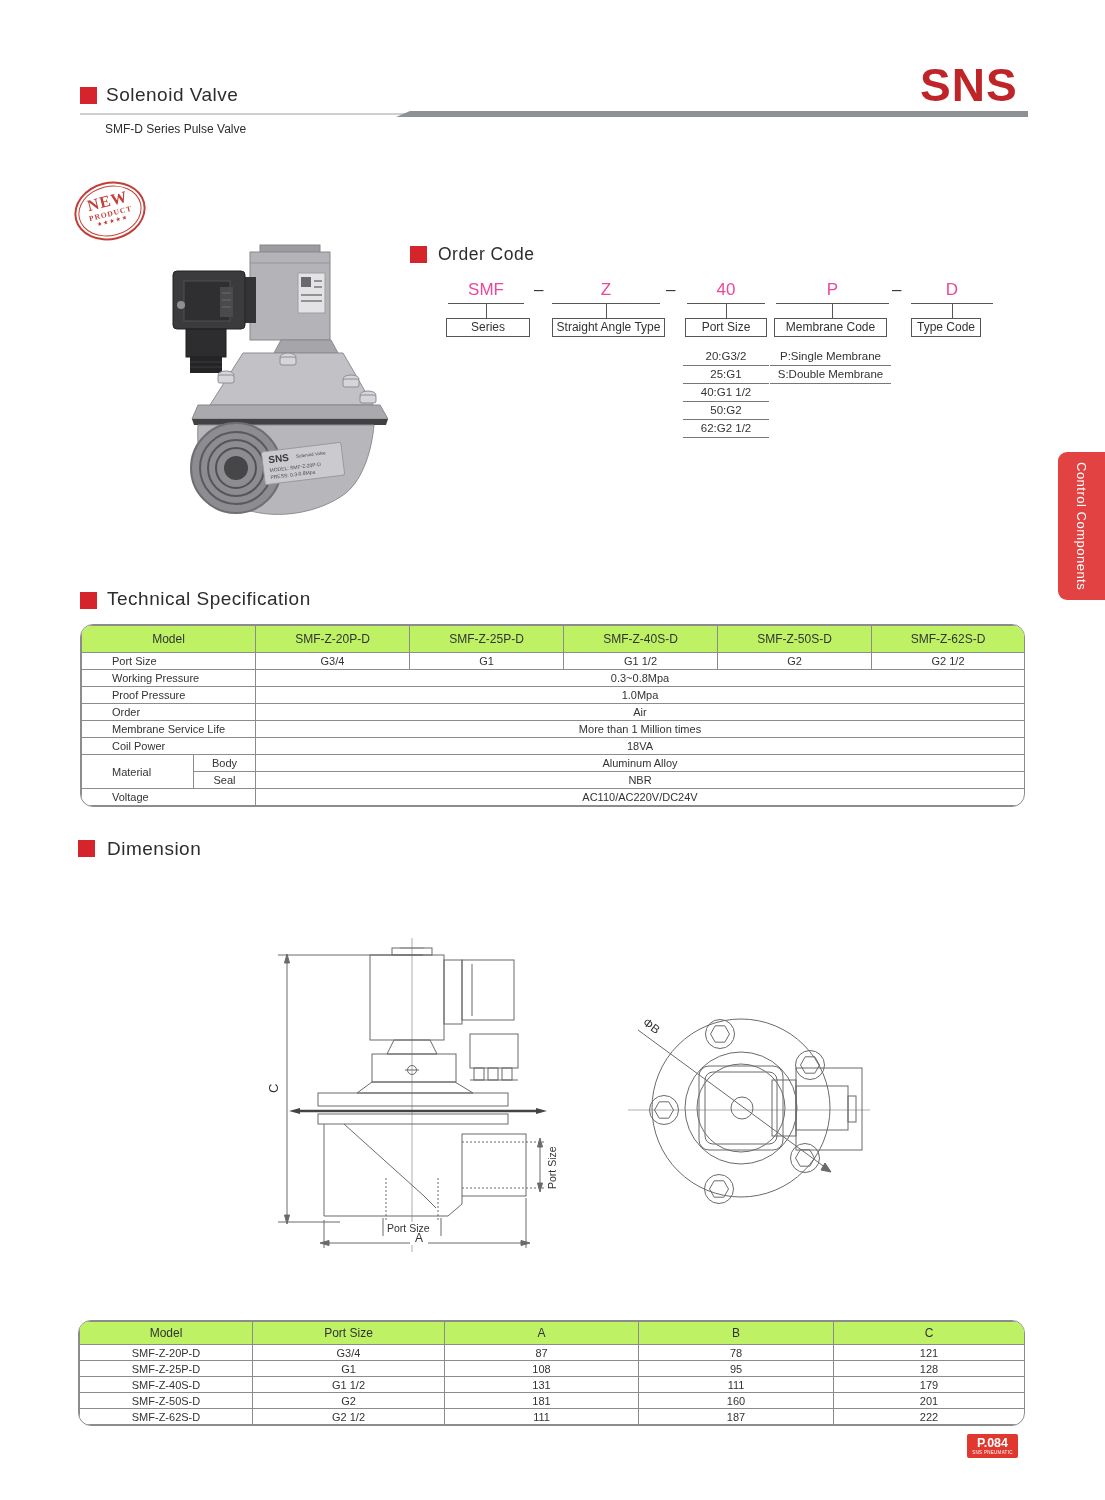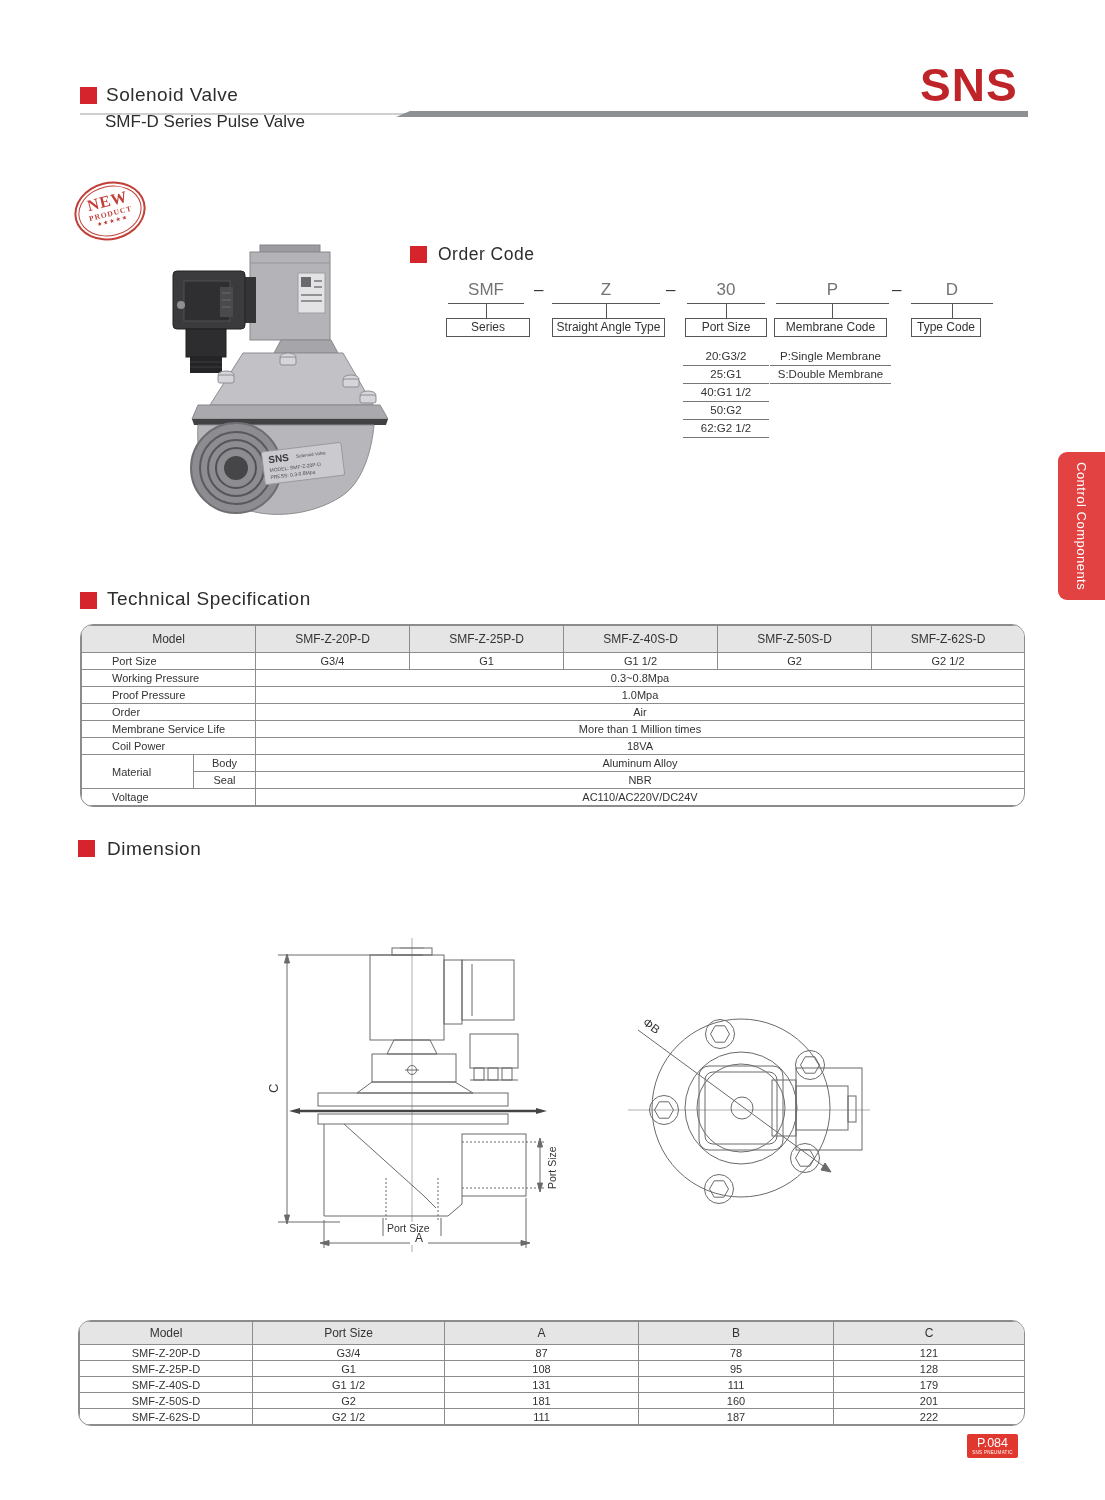--- a/index.html
+++ b/index.html
@@ -6,55 +6,55 @@
   #page{position:relative;width:1105px;height:1500px;background:#ffffff;
         font-family:"Liberation Sans",sans-serif;color:#333;overflow:hidden;margin:0 auto;}
   .abs{position:absolute;}
   .sq{position:absolute;width:17px;height:17px;background:#d5242c;}
   .h1{position:absolute;font-size:19px;color:#2d2d2d;letter-spacing:.5px;white-space:nowrap;}
   
   #brand{position:absolute;left:920px;top:58px;font-size:46px;font-weight:bold;color:#bf2429;letter-spacing:1px;}
   #rule-thin{position:absolute;left:80px;top:113px;width:948px;height:2px;background:#cfcfcf;}
   #rule-thick{position:absolute;left:396px;top:111px;width:632px;height:6px;background:#8e9194;
               clip-path:polygon(14px 0,100% 0,100% 100%,0 100%);}
-  #subtitle{position:absolute;left:105px;top:112px;font-size:17px;color:#2d2d2d;}
+  #subtitle{position:absolute;left:105px;top:122px;font-size:12px;color:#2d2d2d;}
   
   #stamp{position:absolute;left:74px;top:182px;width:72px;height:58px;transform:rotate(-14deg);
          border:2px solid #c23f38;border-radius:50%;color:#c23f38;text-align:center;box-sizing:border-box;}
   #stamp .inner{position:absolute;inset:2px;border:1px solid #c23f38;border-radius:50%;}
   #stamp .new{margin-top:9px;font-family:"Liberation Serif",serif;font-weight:bold;font-size:16px;letter-spacing:1px;line-height:16px;}
   #stamp .prod{font-family:"Liberation Serif",serif;font-weight:bold;font-size:7.5px;letter-spacing:1px;line-height:9px;}
   #stamp .stars{font-size:6px;letter-spacing:1px;line-height:7px;}
   
-  .oc-code{position:absolute;top:280px;font-size:17px;color:#737373;text-align:center;}
+  .oc-code{position:absolute;top:280px;font-size:17px;color:#ec4899;text-align:center;}
   .oc-dash{position:absolute;top:280px;font-size:17px;color:#333;}
   .oc-line{position:absolute;top:303px;height:1px;background:#555;}
   .oc-tick{position:absolute;top:304px;width:1px;height:14px;background:#555;}
   .oc-box{position:absolute;top:318px;height:19px;border:1px solid #555;box-sizing:border-box;
           font-size:12px;line-height:16px;text-align:center;color:#333;background:#fff;}
   .oc-opt{position:absolute;height:18px;line-height:16px;font-size:11.5px;text-align:center;
           border-bottom:1px solid #777;color:#333;box-sizing:border-box;}
   
   #side-tab{position:absolute;left:1058px;top:452px;width:47px;height:148px;background:#e24242;
             border-radius:9px 0 0 9px;color:#fff;display:flex;align-items:center;justify-content:center;}
   #side-tab span{writing-mode:vertical-rl;font-size:13px;letter-spacing:.5px;white-space:nowrap;}
   
   .tblwrap{position:absolute;border:1px solid #8c8c8c;border-radius:13px;overflow:hidden;background:#fff;}
   table{border-collapse:collapse;width:100%;table-layout:fixed;}
   th,td{border:1px solid #8c8c8c;font-weight:normal;font-size:11px;color:#333;text-align:center;
         padding:0;overflow:hidden;white-space:nowrap;}
-  th{background:#e5e5e5;height:26px;font-size:12px;}
+  th{background:#bef264;height:26px;font-size:12px;}
   td{height:16px;}
   td.lbl{text-align:left;padding-left:30px;}
   #dimtbl td{height:15px;}
   #dimtbl th{height:22px;}
   
   #pagebox{position:absolute;left:967px;top:1434px;width:51px;height:24px;background:#e0372e;border-radius:2px;
            color:#fff;text-align:center;}
-  #pagebox .pg{font-size:12.5px;font-weight:normal;line-height:14px;margin-top:2px;}
+  #pagebox .pg{font-size:12.5px;font-weight:bold;line-height:14px;margin-top:2px;}
   #pagebox .pb{font-size:4.5px;line-height:5px;letter-spacing:.3px;}
   svg text{font-family:"Liberation Sans",sans-serif;}
 </style>
 </head>
 <body>
 
 <div id="page">
 
   <div class="sq" style="left:80px;top:87px"></div>
   <div class="h1" style="left:106px;top:84px">Solenoid Valve</div>
@@ -127,21 +127,21 @@
       <text x="121" y="225" font-size="5" fill="#4a4a4e">MODEL: SMF-Z-20P-D</text>
       <text x="121" y="232" font-size="5" fill="#4a4a4e">PRESS: 0.3-0.8Mpa</text>
     </g>
   </svg>
 
   <div class="sq" style="left:410px;top:246px"></div>
   <div class="h1" style="left:438px;top:244px;font-size:17.5px">Order Code</div>
 
   <div class="oc-code" style="left:448px;width:76px">SMF</div>
   <div class="oc-code" style="left:552px;width:108px">Z</div>
-  <div class="oc-code" style="left:687px;width:78px">30</div>
+  <div class="oc-code" style="left:687px;width:78px">40</div>
   <div class="oc-code" style="left:776px;width:113px">P</div>
   <div class="oc-code" style="left:911px;width:82px">D</div>
   <div class="oc-dash" style="left:534px">–</div>
   <div class="oc-dash" style="left:666px">–</div>
   <div class="oc-dash" style="left:892px">–</div>
 
   <div class="oc-line" style="left:448px;width:76px"></div>
   <div class="oc-line" style="left:552px;width:108px"></div>
   <div class="oc-line" style="left:687px;width:78px"></div>
   <div class="oc-line" style="left:776px;width:113px"></div>

